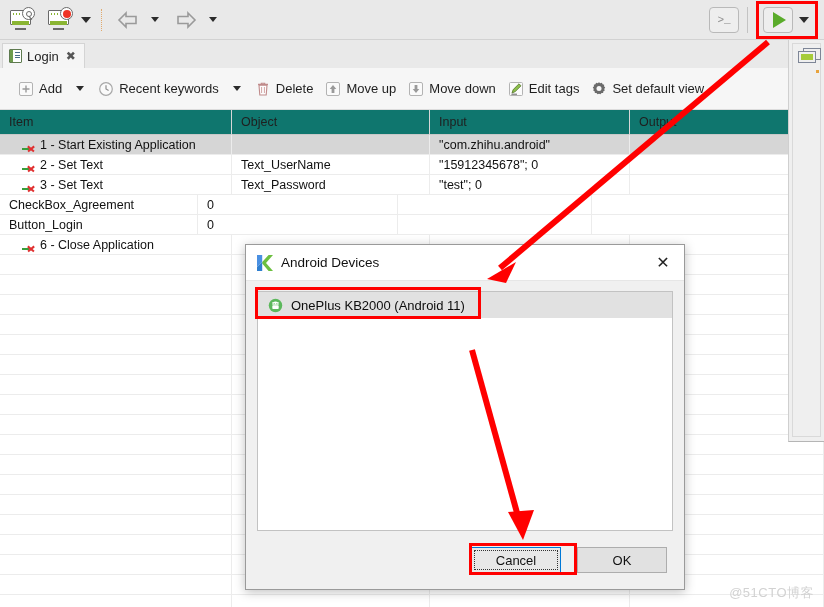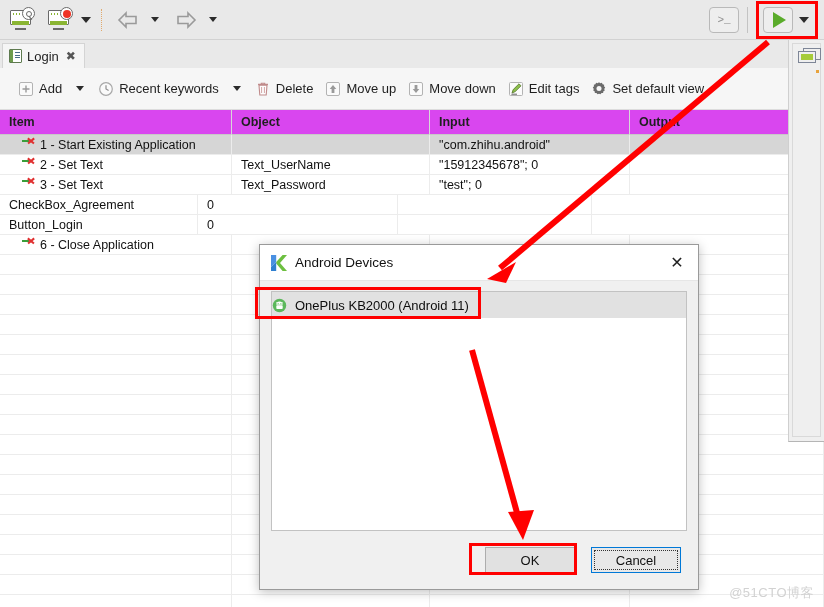--- a/index.html
+++ b/index.html
@@ -180,23 +180,23 @@
   .ico { width: 16px; height: 16px; display:block; flex:none; }
 
   
   .table-area {
     position: absolute; left: 0; top: 110px;
     width: 824px; height: 497px;
     background: #ffffff;
     overflow: hidden;
   }
   .thead {
-    height: 25px; background: #d946ef;
+    height: 25px; background: #0f766e;
     border-bottom: 1px solid #c8c8c8;
-    display: flex; align-items: center; font-weight: bold;
+    display: flex; align-items: center;
   }
   .th {
     font-size: 12.5px; color: #1f1f1f;
     padding-left: 9px;
     height: 25px; line-height: 25px;
     border-right: 1px solid #d7d7d7;
     flex: none;
   }
   .col-item   { width: 232px; }
   .col-object { width: 198px; }
@@ -207,21 +207,21 @@
     border-bottom: 1px solid #ececec;
   }
   .tr.selected { background: #d6d6d6; }
   .td {
     height: 20px; line-height: 20px;
     font-size: 12.5px; color: #111;
     padding-left: 9px;
     border-right: 1px solid #ececec;
     flex: none; overflow: hidden; white-space: nowrap;
   }
-  .td.item-cell { padding-left: 22px; display: flex; align-items: flex-start; gap: 4px; }
+  .td.item-cell { padding-left: 22px; display: flex; align-items: flex-end; gap: 4px; }
   .step-ico { width: 14px; height: 12px; position: relative; flex: none; }
   .step-ico .dash {
     position: absolute; left: 0; top: 5.5px; width: 7px; height: 1.6px; background: #3a9e3a;
   }
   .step-ico .x1, .step-ico .x2 {
     position: absolute; left: 5px; top: 5.5px; width: 8px; height: 1.6px; background: #e03030;
   }
   .step-ico .x1 { transform: rotate(40deg); }
   .step-ico .x2 { transform: rotate(-40deg); }
 
@@ -253,21 +253,21 @@
     position: absolute; left: 3px; top: 6px; width: 12px; height: 6px;
     background: #a6cb3a;
   }
   .rp-dot {
     position: absolute; right: 1px; top: 26px;
     width: 3px; height: 3px; background: #e8a33d;
   }
 
   
   .dialog {
-    position: absolute; left: 259px; top: 244px;
+    position: absolute; left: 245px; top: 244px;
     width: 440px; height: 346px;
     background: #f0f0f0;
     border: 1px solid #9a9a9a;
     box-shadow: 0 2px 10px rgba(0,0,0,0.25);
   }
   .dlg-title {
     height: 36px; background: #ffffff;
     display: flex; align-items: center;
     padding: 0 6px 0 10px;
     border-bottom: 1px solid #e6e6e6;
@@ -286,21 +286,21 @@
   }
   .device-list {
     width: 100%; height: 100%;
     background: #ffffff;
     border: 1px solid #c2c2c2;
     overflow: hidden;
   }
   .device-row {
     height: 26px; background: #e1e1e1;
     display: flex; align-items: center;
-    padding-left: 0; gap: 8px;
+    padding-left: 10px; gap: 8px;
   }
   .android-ico { width: 15px; height: 15px; flex: none; }
   .device-label { font-size: 13px; color: #0d0d0d; }
   .device-hl {
     position: absolute; left: 255px; top: 287px;
     width: 226px; height: 32px;
     border: 3px solid #ff0000;
     pointer-events: none;
   }
   .dlg-footer {
@@ -700,22 +700,22 @@
             <circle cx="6.5" cy="6" r="0.6" fill="#5cb85c"></circle>
             <circle cx="9.5" cy="6" r="0.6" fill="#5cb85c"></circle>
             <path d="M4.6 4.6 L5.5 5.6 M11.4 4.6 L10.5 5.6" stroke="#ffffff" stroke-width="0.8"></path>
           </svg>
           <span class="device-label">OnePlus KB2000 (Android 11)</span>
         </div>
       </div>
     </div>
 
     <div class="dlg-footer">
+      <div class="btn focus">Cancel</div>
       <div class="btn">OK</div>
-      <div class="btn focus">Cancel</div>
     </div>
   </div>
 
   <div class="device-hl"></div>
   <div class="ok-hl"></div>
 
   <svg class="anno" viewBox="0 0 824 607">
     <g>
       <line x1="768" y1="42" x2="500" y2="268" stroke="#ff0000" stroke-width="6"></line>
       <path d="M487 279 L516 262 L506 283 Z" fill="#ff0000"></path>

